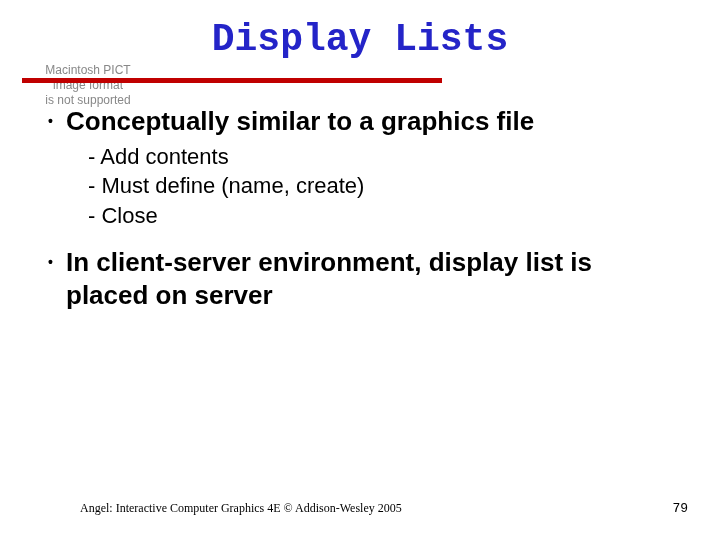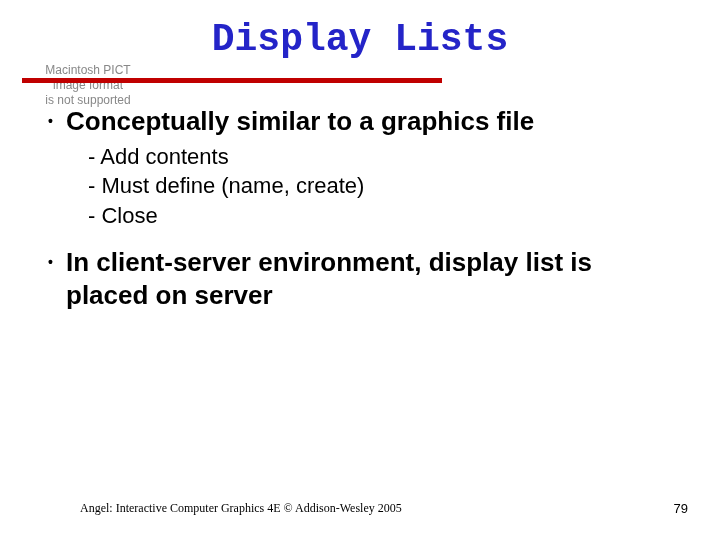--- a/index.html
+++ b/index.html
@@ -62,21 +62,21 @@
   }
   .footer {
     position: absolute;
     left: 80px; bottom: 24px;
     font-family: "Times New Roman", Times, serif;
     font-size: 12px;
   }
   .pagenum {
     position: absolute;
     right: 32px; bottom: 24px;
-    font-family: Liberation Sans, sans-serif;
+    font-family: Liberation Mono, monospace;
     font-size: 13px;
   }
   .gap { height: 14px; }
 </style>
 </head>
 <body>
 
 <div class="slide">
 
   <div class="pict-placeholder">

